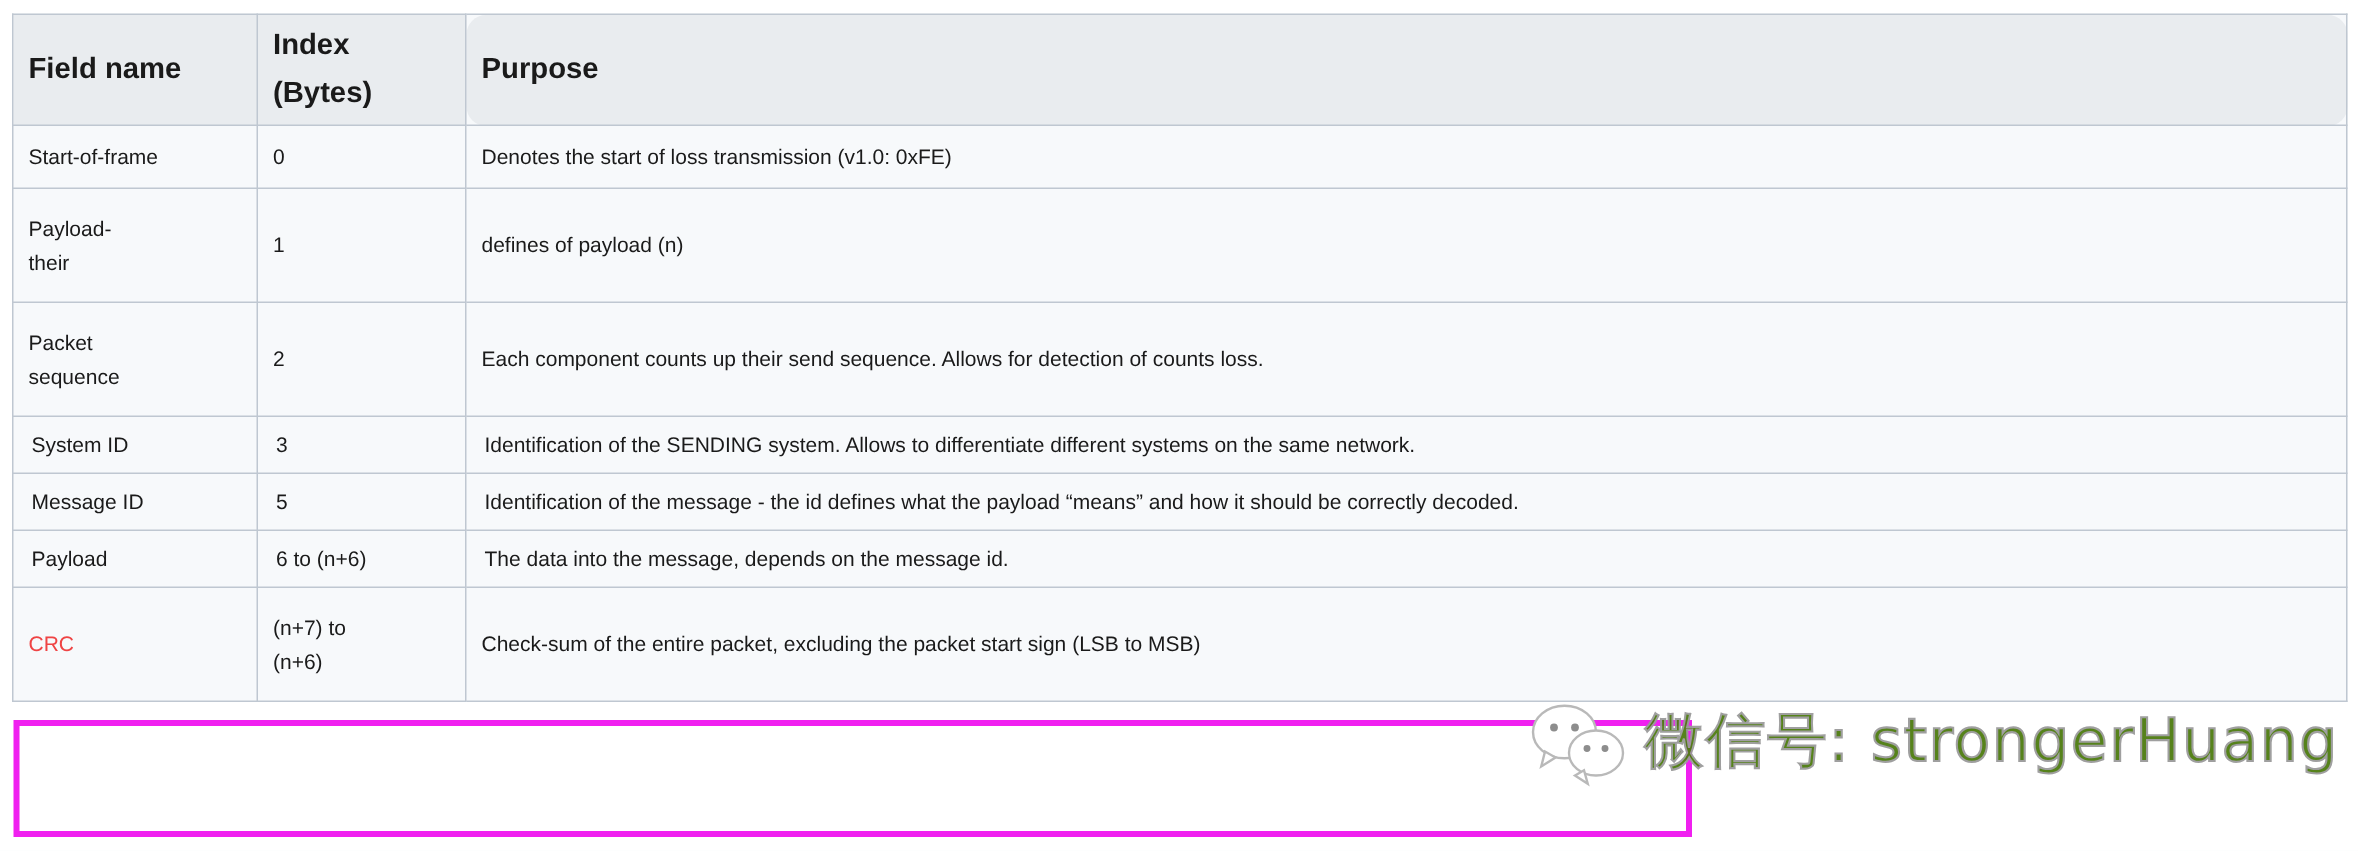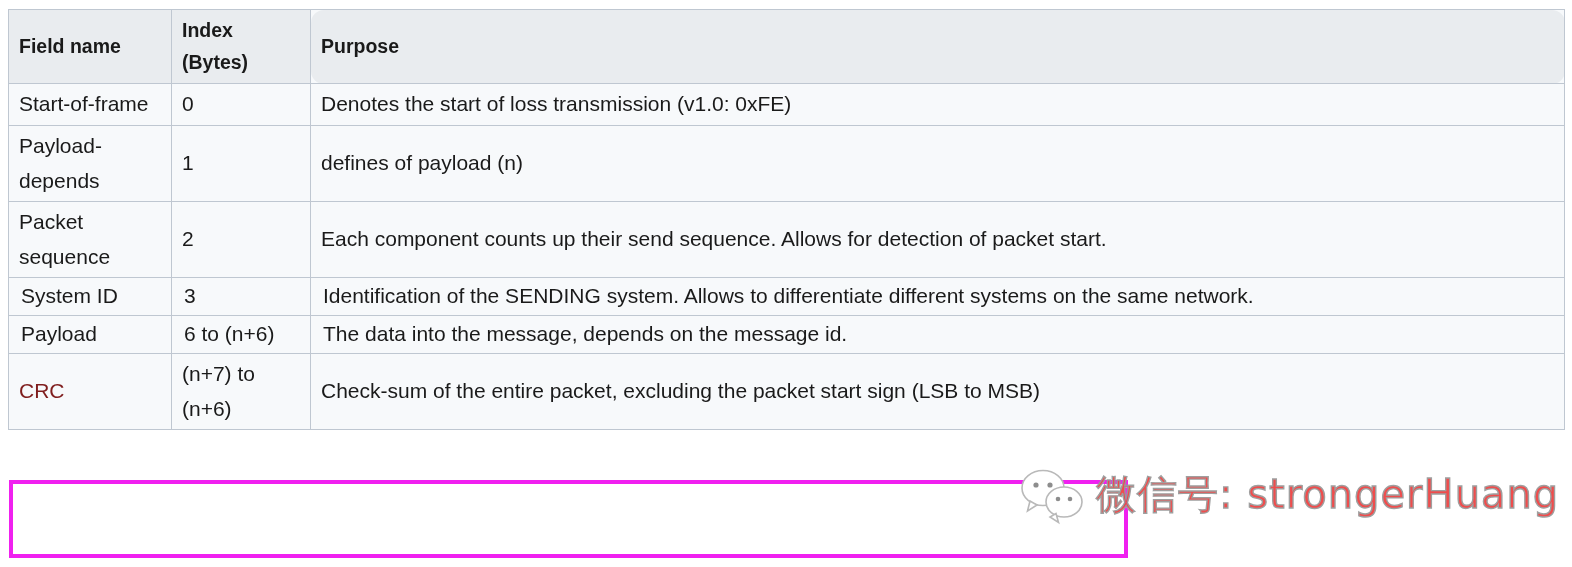--- a/index.html
+++ b/index.html
@@ -35,21 +35,21 @@
 
   table.spec col.c-field  { width: 163px; }
   table.spec col.c-index  { width: 139px; }
   table.spec col.c-purpose{ width: 1254px; }
 
   table.spec th, table.spec td {
     border: 1px solid #bfc7d1;
     padding: 0 10px;
     vertical-align: middle;
     color: #1a1a1a;
-    font-size: 21px;
+    font-size: 14px;
     line-height: 1.62;
     font-weight: 400;
     text-align: left;
   }
 
   table.spec thead th {
     background: #e9ecef;
     font-weight: bold;
     font-size: 19.5px;
     height: 73px;
@@ -63,21 +63,21 @@
 
   tr.r-h1 td { height: 41px; }
   tr.r-h2 td { height: 75px; }
   tr.r-h3 td { height: 37px; padding-left: 12px; }
 
   td.cell-field   { white-space: pre-line; }
   td.cell-index   { white-space: pre-line; }
   td.cell-purpose { white-space: pre-line; }
 
   .link-crc {
-    color: #7f1d1d;
+    color: #ef4444;
     text-decoration: none;
   }
 
   
   #crc-highlight {
     position: absolute;
     left: 9px;
     top: 480px;
     width: 1119px;
     height: 78px;
@@ -103,21 +103,21 @@
     width: 74px;
     height: 62px;
     flex: 0 0 auto;
     margin-right: 6px;
     margin-top: 6px;
   }
   #watermark .wm-text {
     font-family: "DejaVu Sans", "Liberation Sans", sans-serif;
     font-size: 40px;
     letter-spacing: 1px;
-    color: #ef4444;
+    color: #4d7c0f;
     -webkit-text-stroke: 1.4px #9a9a9a;
     text-shadow: 0 1px 0 rgba(255,255,255,0.9);
     white-space: nowrap;
     line-height: 1;
     opacity: 0.95;
   }
 </style>
 </head>
 <body>
 
@@ -138,34 +138,39 @@
       </tr>
     </thead>
     <tbody id="tbody">
         <tr class="r-h1">
           <td class="cell-field">Start-of-frame</td>
           <td class="cell-index">0</td>
           <td class="cell-purpose">Denotes the start of loss transmission (v1.0: 0xFE)</td>
         </tr>
         <tr class="r-h2">
           <td class="cell-field">Payload-
-depends</td>
+their</td>
           <td class="cell-index">1</td>
           <td class="cell-purpose">defines of payload (n)</td>
         </tr>
         <tr class="r-h2">
           <td class="cell-field">Packet
 sequence</td>
           <td class="cell-index">2</td>
-          <td class="cell-purpose">Each component counts up their send sequence. Allows for detection of packet start.</td>
+          <td class="cell-purpose">Each component counts up their send sequence. Allows for detection of counts loss.</td>
         </tr>
         <tr class="r-h3">
           <td class="cell-field">System ID</td>
           <td class="cell-index">3</td>
           <td class="cell-purpose">Identification of the SENDING system. Allows to differentiate different systems on the same network.</td>
+        </tr>
+        <tr class="r-h3">
+          <td class="cell-field">Message ID</td>
+          <td class="cell-index">5</td>
+          <td class="cell-purpose">Identification of the message - the id defines what the payload “means” and how it should be correctly decoded.</td>
         </tr>
         <tr class="r-h3">
           <td class="cell-field">Payload</td>
           <td class="cell-index">6 to (n+6)</td>
           <td class="cell-purpose">The data into the message, depends on the message id.</td>
         </tr>
         <tr class="r-h2">
           <td class="cell-field"><span class="link-crc">CRC</span></td>
           <td class="cell-index">(n+7) to
 (n+6)</td>

